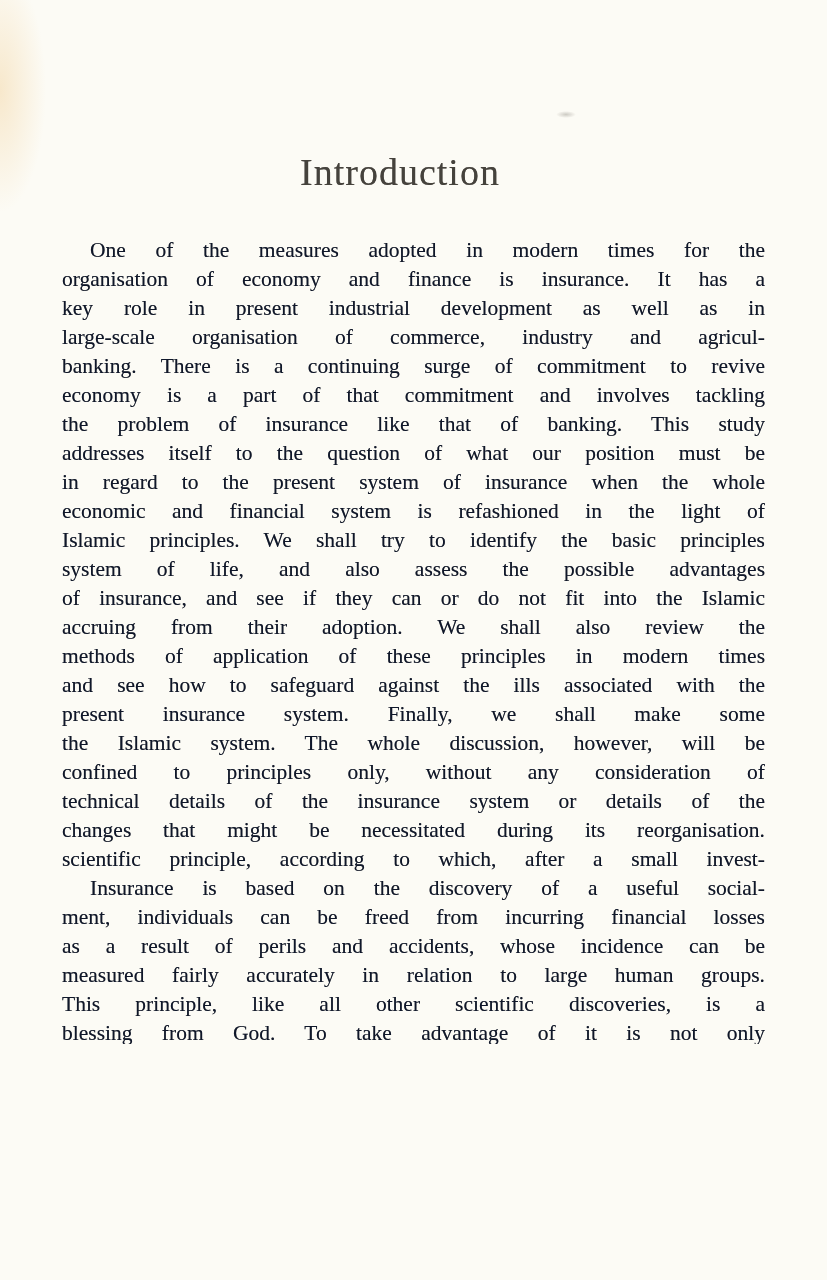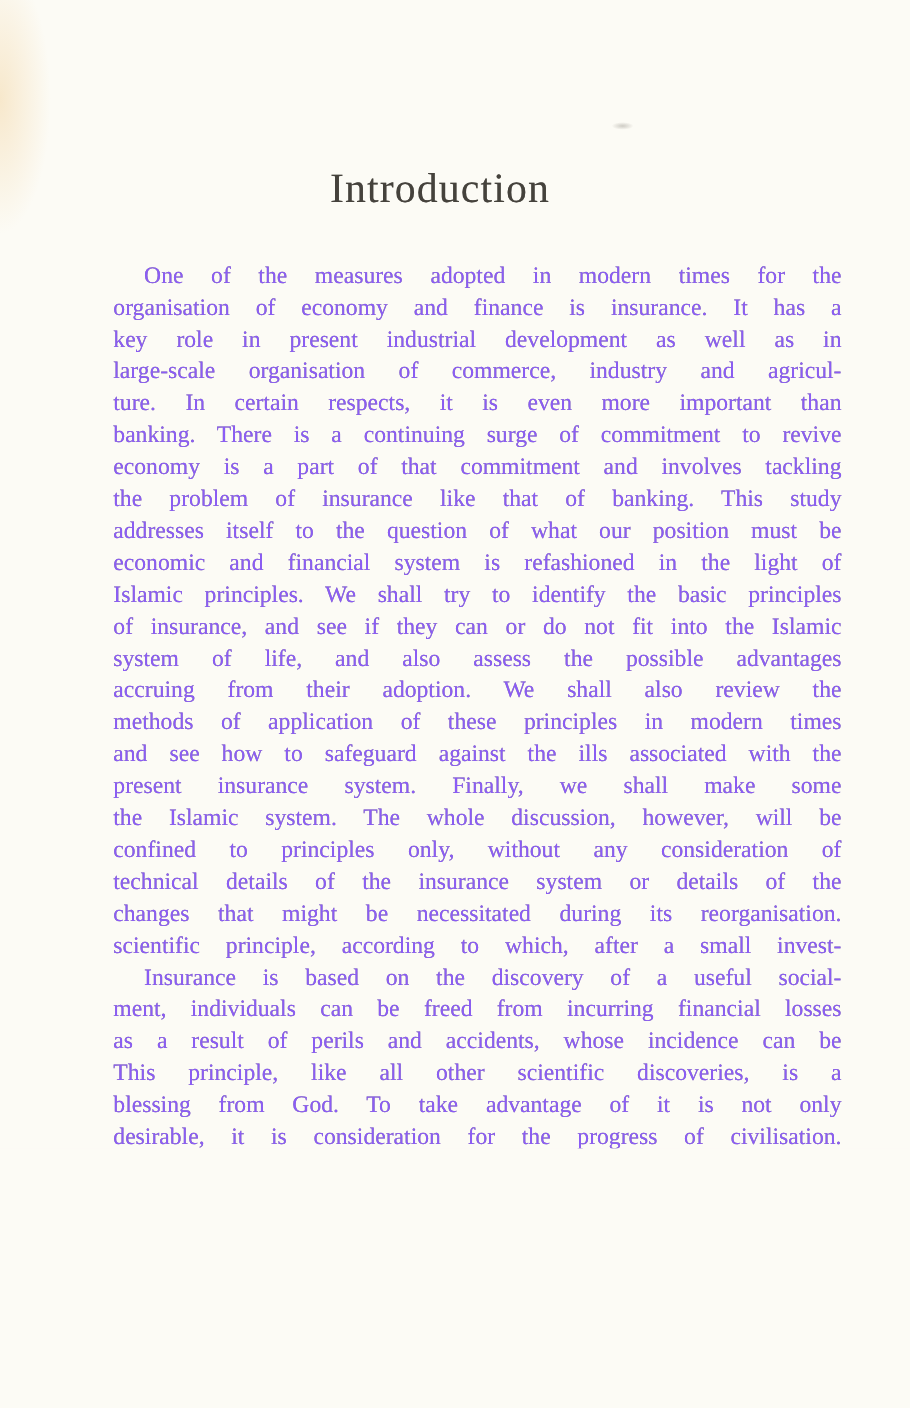--- a/index.html
+++ b/index.html
@@ -56,26 +56,25 @@
   .text-block {
     position: absolute;
     top: 236px;
     left: 62px;
     width: 703px;
   }
   .para { margin: 0; }
   .line {
     font-size: 21.5px;
     line-height: 29px;
-    color: #8b5cf6;
+    color: #0f172a;
     text-align: justify;
     text-align-last: justify;
     text-shadow: 0 0 0.5px rgba(45,42,37,0.55);
     white-space: normal;
-    margin-left: 41px;
   }
   .line.first { text-indent: 28px; }
   .page-number {
     position: absolute;
     top: 1176px;
     left: 0;
     width: 796px;
     text-align: center;
     font-size: 30px;
     color: #737373;
@@ -91,43 +90,44 @@
   <div class="scan-speck"></div>
 
   <h1 class="chapter-title" style="margin:0; font-weight:normal;">Introduction</h1>
 
   <div class="text-block">
       <div class="para">
         <div class="line first">One of the measures adopted in modern times for the</div>
         <div class="line">organisation of economy and finance is insurance. It has a</div>
         <div class="line">key role in present industrial development as well as in</div>
         <div class="line">large-scale organisation of commerce, industry and agricul-</div>
-        <div class="line">ture. In certain respects, it is even more important than</div>
         <div class="line">banking. There is a continuing surge of commitment to revive</div>
         <div class="line">economy is a part of that commitment and involves tackling</div>
         <div class="line">the problem of insurance like that of banking. This study</div>
         <div class="line">addresses itself to the question of what our position must be</div>
+        <div class="line">in regard to the present system of insurance when the whole</div>
         <div class="line">economic and financial system is refashioned in the light of</div>
         <div class="line">Islamic principles. We shall try to identify the basic principles</div>
+        <div class="line">system of life, and also assess the possible advantages</div>
         <div class="line">of insurance, and see if they can or do not fit into the Islamic</div>
-        <div class="line">system of life, and also assess the possible advantages</div>
         <div class="line">accruing from their adoption. We shall also review the</div>
         <div class="line">methods of application of these principles in modern times</div>
         <div class="line">and see how to safeguard against the ills associated with the</div>
         <div class="line">present insurance system. Finally, we shall make some</div>
         <div class="line">the Islamic system. The whole discussion, however, will be</div>
         <div class="line">confined to principles only, without any consideration of</div>
         <div class="line">technical details of the insurance system or details of the</div>
         <div class="line">changes that might be necessitated during its reorganisation.</div>
       </div>
       <div class="para">
         <div class="line">scientific principle, according to which, after a small invest-</div>
         <div class="line first">Insurance is based on the discovery of a useful social-</div>
         <div class="line">ment, individuals can be freed from incurring financial losses</div>
         <div class="line">as a result of perils and accidents, whose incidence can be</div>
+        <div class="line">measured fairly accurately in relation to large human groups.</div>
         <div class="line">This principle, like all other scientific discoveries, is a</div>
         <div class="line">blessing from God. To take advantage of it is not only</div>
         <div class="line">desirable, it is consideration for the progress of civilisation.</div>
       </div>
     </div>
 
   <div class="page-number">11</div>
 </div>
 
 </body></html>

